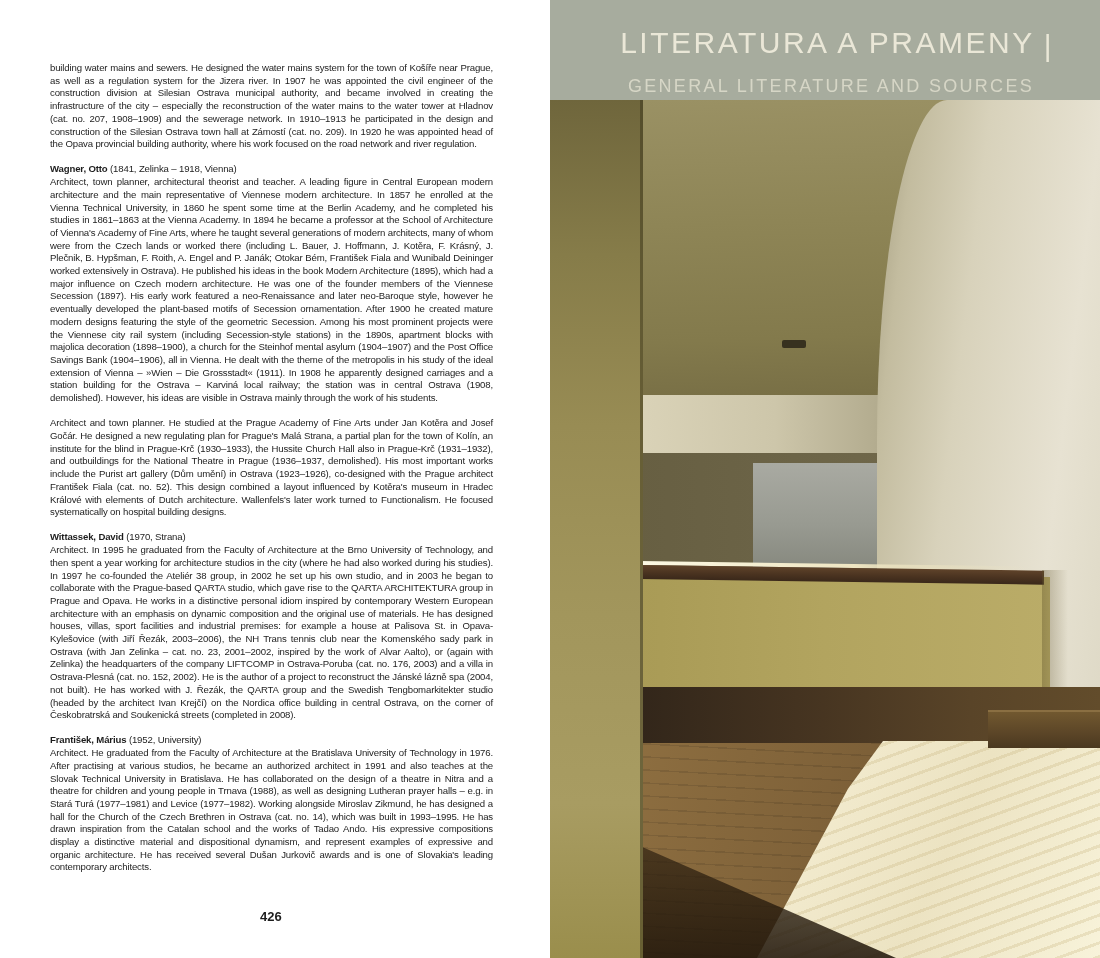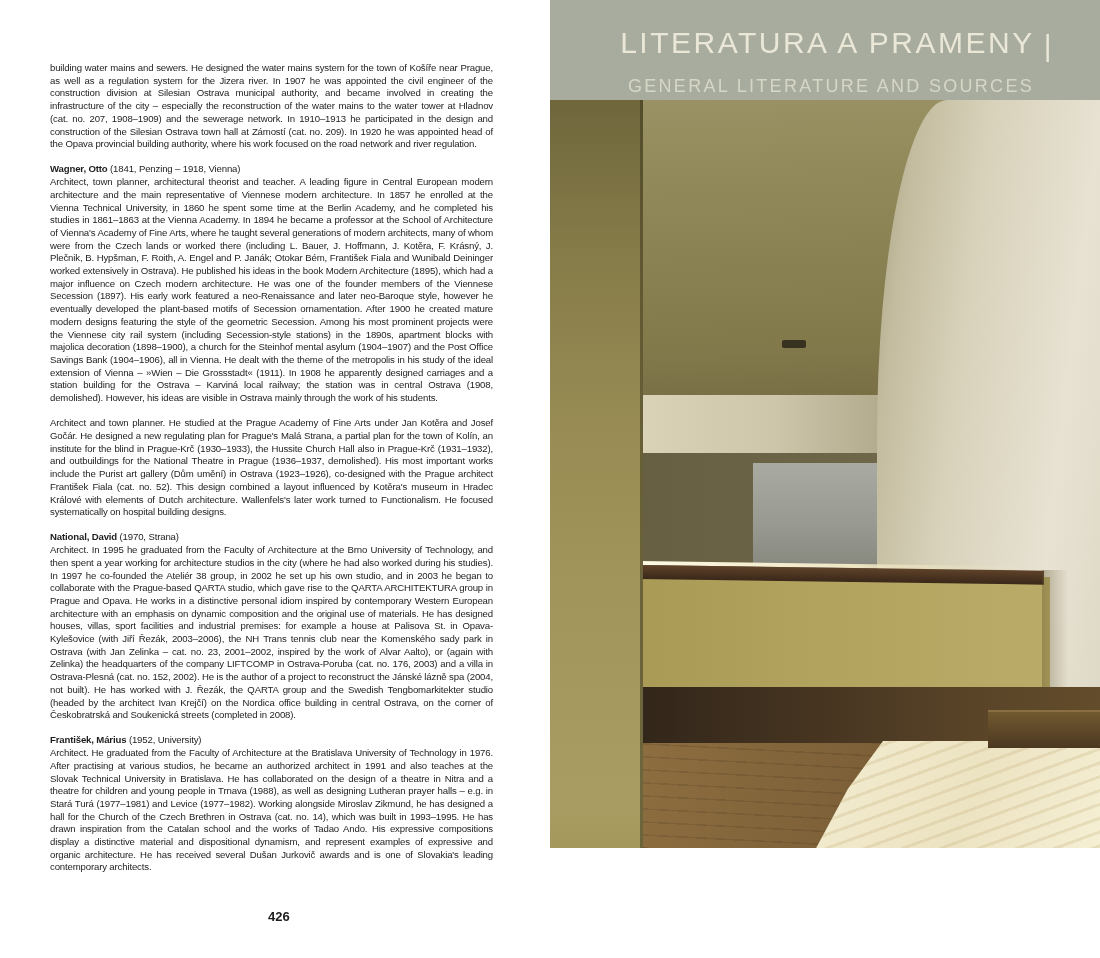--- a/index.html
+++ b/index.html
@@ -13,25 +13,25 @@
   .textcol{
     position:absolute;left:50px;top:62px;width:443px;
     font-size:9.6px;line-height:12.7px;letter-spacing:-0.15px;
     text-align:justify;color:#1d1d1d;
   }
   .textcol p{margin:0;}
   .entry{margin-top:12.5px;}
   .entry-head{margin:0;font-size:9.6px;line-height:12.7px;font-weight:normal;text-align:left;}
   .entry-head b{font-weight:bold;}
   .page-number{
-    position:absolute;left:268px;top:909px;
+    position:absolute;left:260px;top:909px;
     font-size:13px;font-weight:bold;letter-spacing:0px;color:#1d1d1d;
   }
   
-  .photo-page{position:absolute;left:550px;top:0;width:550px;height:848px;overflow:hidden;background:#6f653e;}
+  .photo-page{position:absolute;left:550px;top:0;width:550px;height:958px;overflow:hidden;background:#6f653e;}
   .title-band{
     position:absolute;left:0;top:0;width:550px;height:100px;
     background:#a7ac9e;
     display:flex;flex-direction:column;align-items:flex-end;justify-content:flex-end;
     padding:0 46px 6px 0;box-sizing:border-box;z-index:5;
   }
   .title-line{
     font-size:30px;line-height:30px;font-weight:400;letter-spacing:2.5px;
     color:#eae7d7;white-space:nowrap;display:flex;align-items:flex-start;
   }
@@ -125,30 +125,30 @@
 <body>
 
 <main>
 
   <section class="text-page">
     <div class="textcol">
 
       <p class="entry-body">building water mains and sewers. He designed the water mains system for the town of Košíře near Prague, as well as a regulation system for the Jizera river. In 1907 he was appointed the civil engineer of the construction division at Silesian Ostrava municipal authority, and became involved in creating the infrastructure of the city – especially the reconstruction of the water mains to the water tower at Hladnov (cat. no. 207, 1908–1909) and the sewerage network. In 1910–1913 he participated in the design and construction of the Silesian Ostrava town hall at Zámostí (cat. no. 209). In 1920 he was appointed head of the Opava provincial building authority, where his work focused on the road network and river regulation.</p>
 
       <article class="entry">
-        <h3 class="entry-head"><b>Wagner, Otto</b><span> (1841, Penzing – 1918, Vienna)</span></h3>
+        <h3 class="entry-head"><b>Wagner, Otto</b><span> (1841, Zelinka – 1918, Vienna)</span></h3>
         <p class="entry-body">Architect, town planner, architectural theorist and teacher. A leading figure in Central European modern architecture and the main representative of Viennese modern architecture. In 1857 he enrolled at the Vienna Technical University, in 1860 he spent some time at the Berlin Academy, and he completed his studies in 1861–1863 at the Vienna Academy. In 1894 he became a professor at the School of Architecture of Vienna's Academy of Fine Arts, where he taught several generations of modern architects, many of whom were from the Czech lands or worked there (including L. Bauer, J. Hoffmann, J. Kotěra, F. Krásný, J. Plečnik, B. Hypšman, F. Roith, A. Engel and P. Janák; Otokar Bém, František Fiala and Wunibald Deininger worked extensively in Ostrava). He published his ideas in the book Modern Architecture (1895), which had a major influence on Czech modern architecture. He was one of the founder members of the Viennese Secession (1897). His early work featured a neo-Renaissance and later neo-Baroque style, however he eventually developed the plant-based motifs of Secession ornamentation. After 1900 he created mature modern designs featuring the style of the geometric Secession. Among his most prominent projects were the Viennese city rail system (including Secession-style stations) in the 1890s, apartment blocks with majolica decoration (1898–1900), a church for the Steinhof mental asylum (1904–1907) and the Post Office Savings Bank (1904–1906), all in Vienna. He dealt with the theme of the metropolis in his study of the ideal extension of Vienna – »Wien – Die Grossstadt« (1911). In 1908 he apparently designed carriages and a station building for the Ostrava – Karviná local railway; the station was in central Ostrava (1908, demolished). However, his ideas are visible in Ostrava mainly through the work of his students.</p>
       </article>
 
       <article class="entry">
         <p class="entry-body">Architect and town planner. He studied at the Prague Academy of Fine Arts under Jan Kotěra and Josef Gočár. He designed a new regulating plan for Prague's Malá Strana, a partial plan for the town of Kolín, an institute for the blind in Prague-Krč (1930–1933), the Hussite Church Hall also in Prague-Krč (1931–1932), and outbuildings for the National Theatre in Prague (1936–1937, demolished). His most important works include the Purist art gallery (Dům umění) in Ostrava (1923–1926), co-designed with the Prague architect František Fiala (cat. no. 52). This design combined a layout influenced by Kotěra's museum in Hradec Králové with elements of Dutch architecture. Wallenfels's later work turned to Functionalism. He focused systematically on hospital building designs.</p>
       </article>
 
       <article class="entry">
-        <h3 class="entry-head"><b>National, David</b><span> (1970, Strana)</span></h3>
+        <h3 class="entry-head"><b>Wittassek, David</b><span> (1970, Strana)</span></h3>
         <p class="entry-body">Architect. In 1995 he graduated from the Faculty of Architecture at the Brno University of Technology, and then spent a year working for architecture studios in the city (where he had also worked during his studies). In 1997 he co-founded the Ateliér 38 group, in 2002 he set up his own studio, and in 2003 he began to collaborate with the Prague-based QARTA studio, which gave rise to the QARTA ARCHITEKTURA group in Prague and Opava. He works in a distinctive personal idiom inspired by contemporary Western European architecture with an emphasis on dynamic composition and the original use of materials. He has designed houses, villas, sport facilities and industrial premises: for example a house at Palisova St. in Opava-Kylešovice (with Jiří Řezák, 2003–2006), the NH Trans tennis club near the Komenského sady park in Ostrava (with Jan Zelinka – cat. no. 23, 2001–2002, inspired by the work of Alvar Aalto), or (again with Zelinka) the headquarters of the company LIFTCOMP in Ostrava-Poruba (cat. no. 176, 2003) and a villa in Ostrava-Plesná (cat. no. 152, 2002). He is the author of a project to reconstruct the Jánské lázně spa (2004, not built). He has worked with J. Řezák, the QARTA group and the Swedish Tengbomarkitekter studio (headed by the architect Ivan Krejčí) on the Nordica office building in central Ostrava, on the corner of Českobratrská and Soukenická streets (completed in 2008).</p>
       </article>
 
       <article class="entry">
         <h3 class="entry-head"><b>František, Márius</b><span> (1952, University)</span></h3>
         <p class="entry-body">Architect. He graduated from the Faculty of Architecture at the Bratislava University of Technology in 1976. After practising at various studios, he became an authorized architect in 1991 and also teaches at the Slovak Technical University in Bratislava. He has collaborated on the design of a theatre in Nitra and a theatre for children and young people in Trnava (1988), as well as designing Lutheran prayer halls – e.g. in Stará Turá (1977–1981) and Levice (1977–1982). Working alongside Miroslav Zikmund, he has designed a hall for the Church of the Czech Brethren in Ostrava (cat. no. 14), which was built in 1993–1995. He has drawn inspiration from the Catalan school and the works of Tadao Ando. His expressive compositions display a distinctive material and dispositional dynamism, and represent examples of expressive and organic architecture. He has received several Dušan Jurkovič awards and is one of Slovakia's leading contemporary architects.</p>
       </article>
 
     </div>
 

